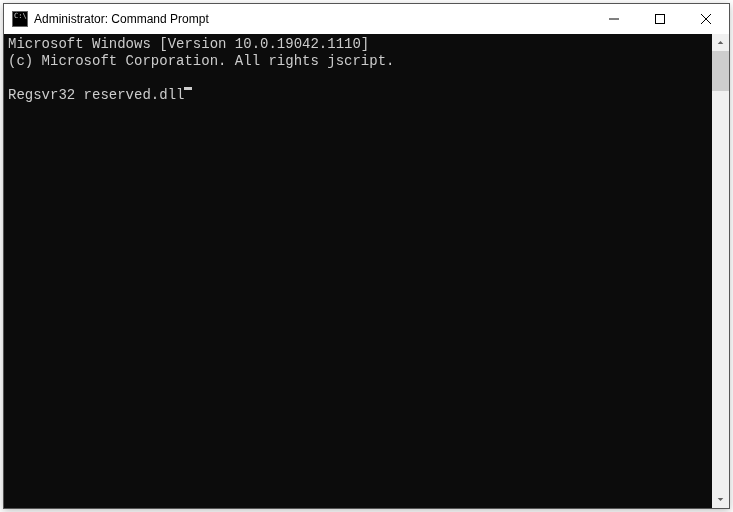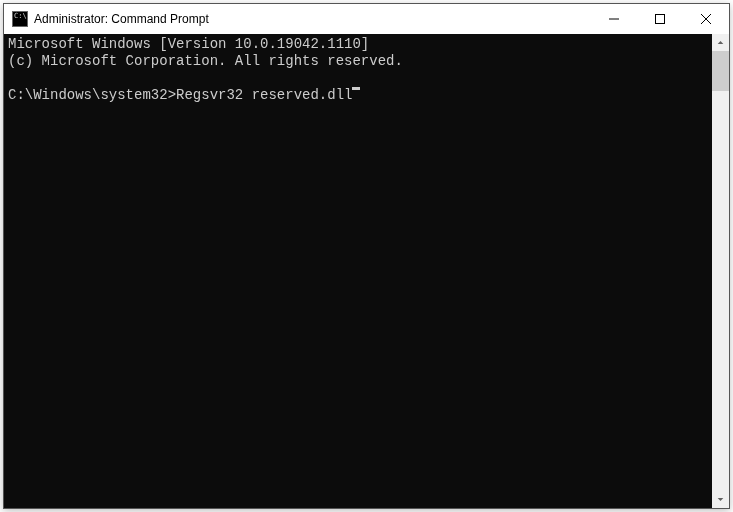--- a/index.html
+++ b/index.html
@@ -155,23 +155,23 @@
       </div>
       <div class="win-btn close">
         <svg viewBox="0 0 10 10">
             <path d="M0 0 L10 10 M10 0 L0 10" stroke="#000" stroke-width="1"></path>
           </svg>
       </div>
     </div>
   </div>
   <div class="terminal-area">
     <div class="terminal"><span>Microsoft Windows [Version 10.0.19042.1110]</span>
-<span>(c) Microsoft Corporation. All rights reserved.</span>
+<span>(c) Microsoft Corporation. All rights jscript.</span>
 <span></span>
-<span class="prompt-line"><span>C:\Windows\system32&gt;</span><span>Regsvr32 reserved.dll</span><span class="cursor"></span></span></div>
+<span class="prompt-line"><span>Regsvr32 reserved.dll</span><span class="cursor"></span></span></div>
     <div class="scrollbar">
       <div class="scroll-arrow">
         <svg viewBox="0 0 10 10">
             <path d="M1 7 L5 3 L9 7"></path>
           </svg>
       </div>
       <div class="scroll-track">
         <div class="scroll-thumb"></div>
       </div>
       <div class="scroll-arrow">

